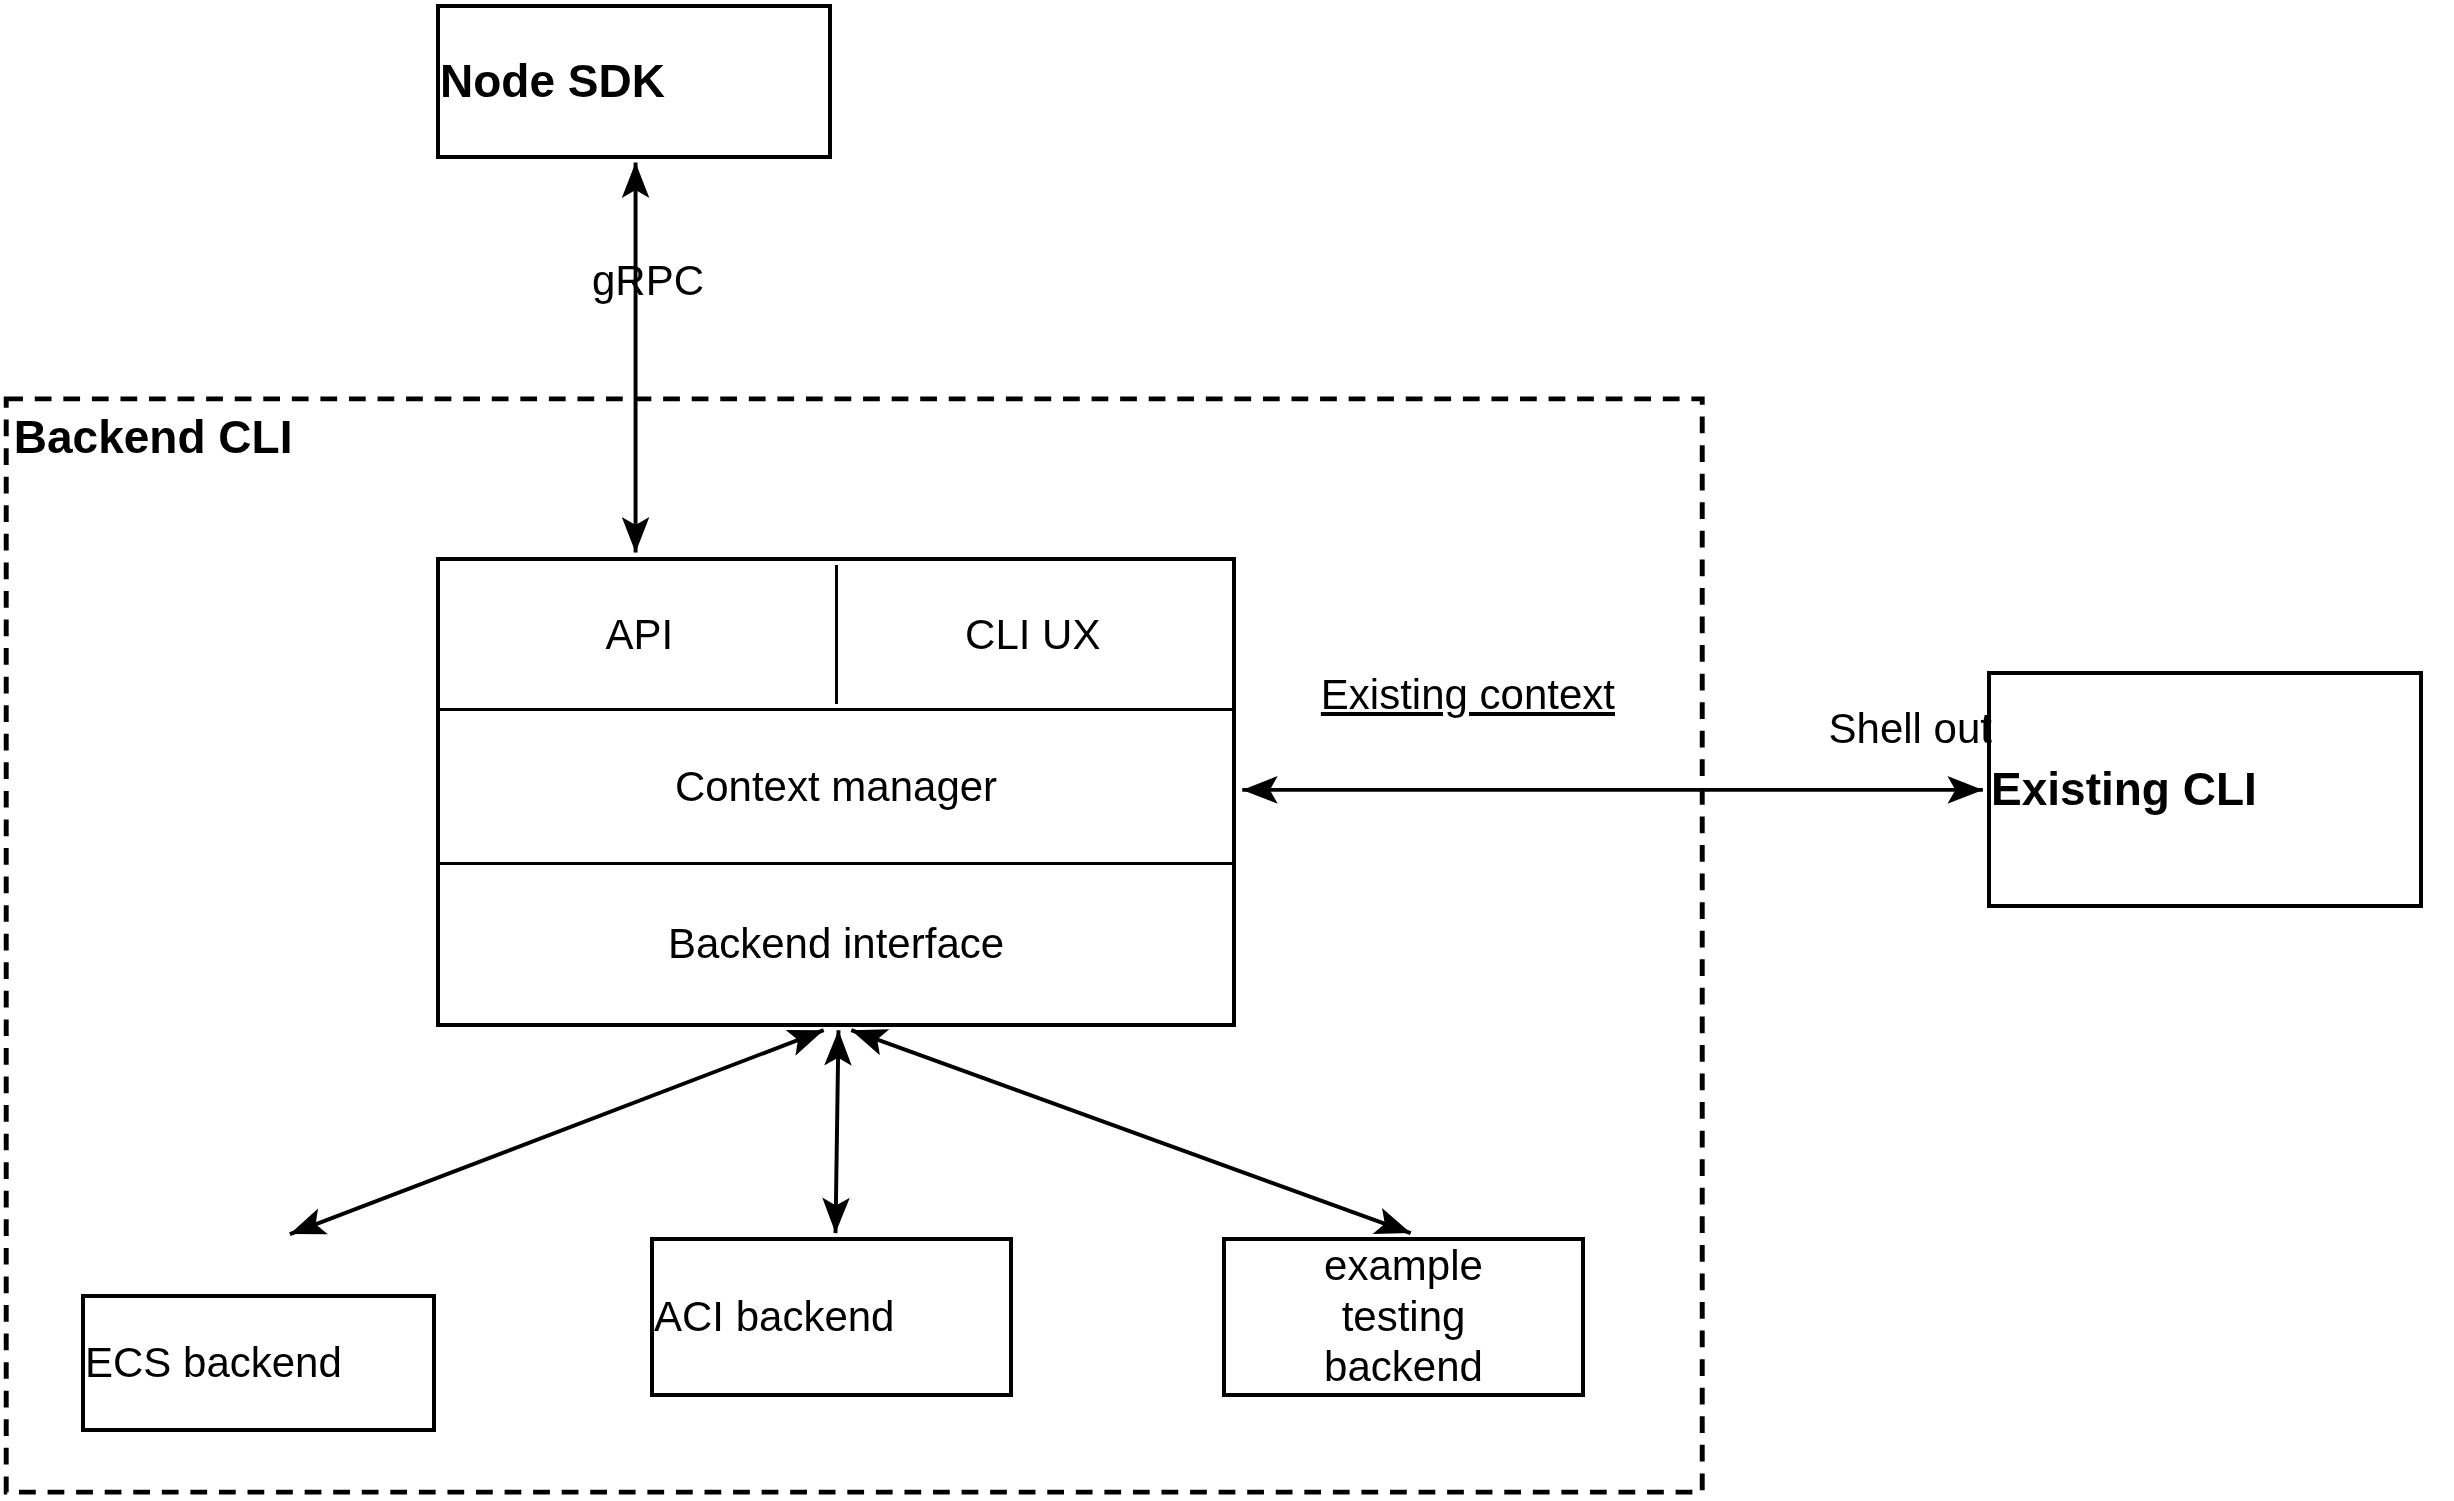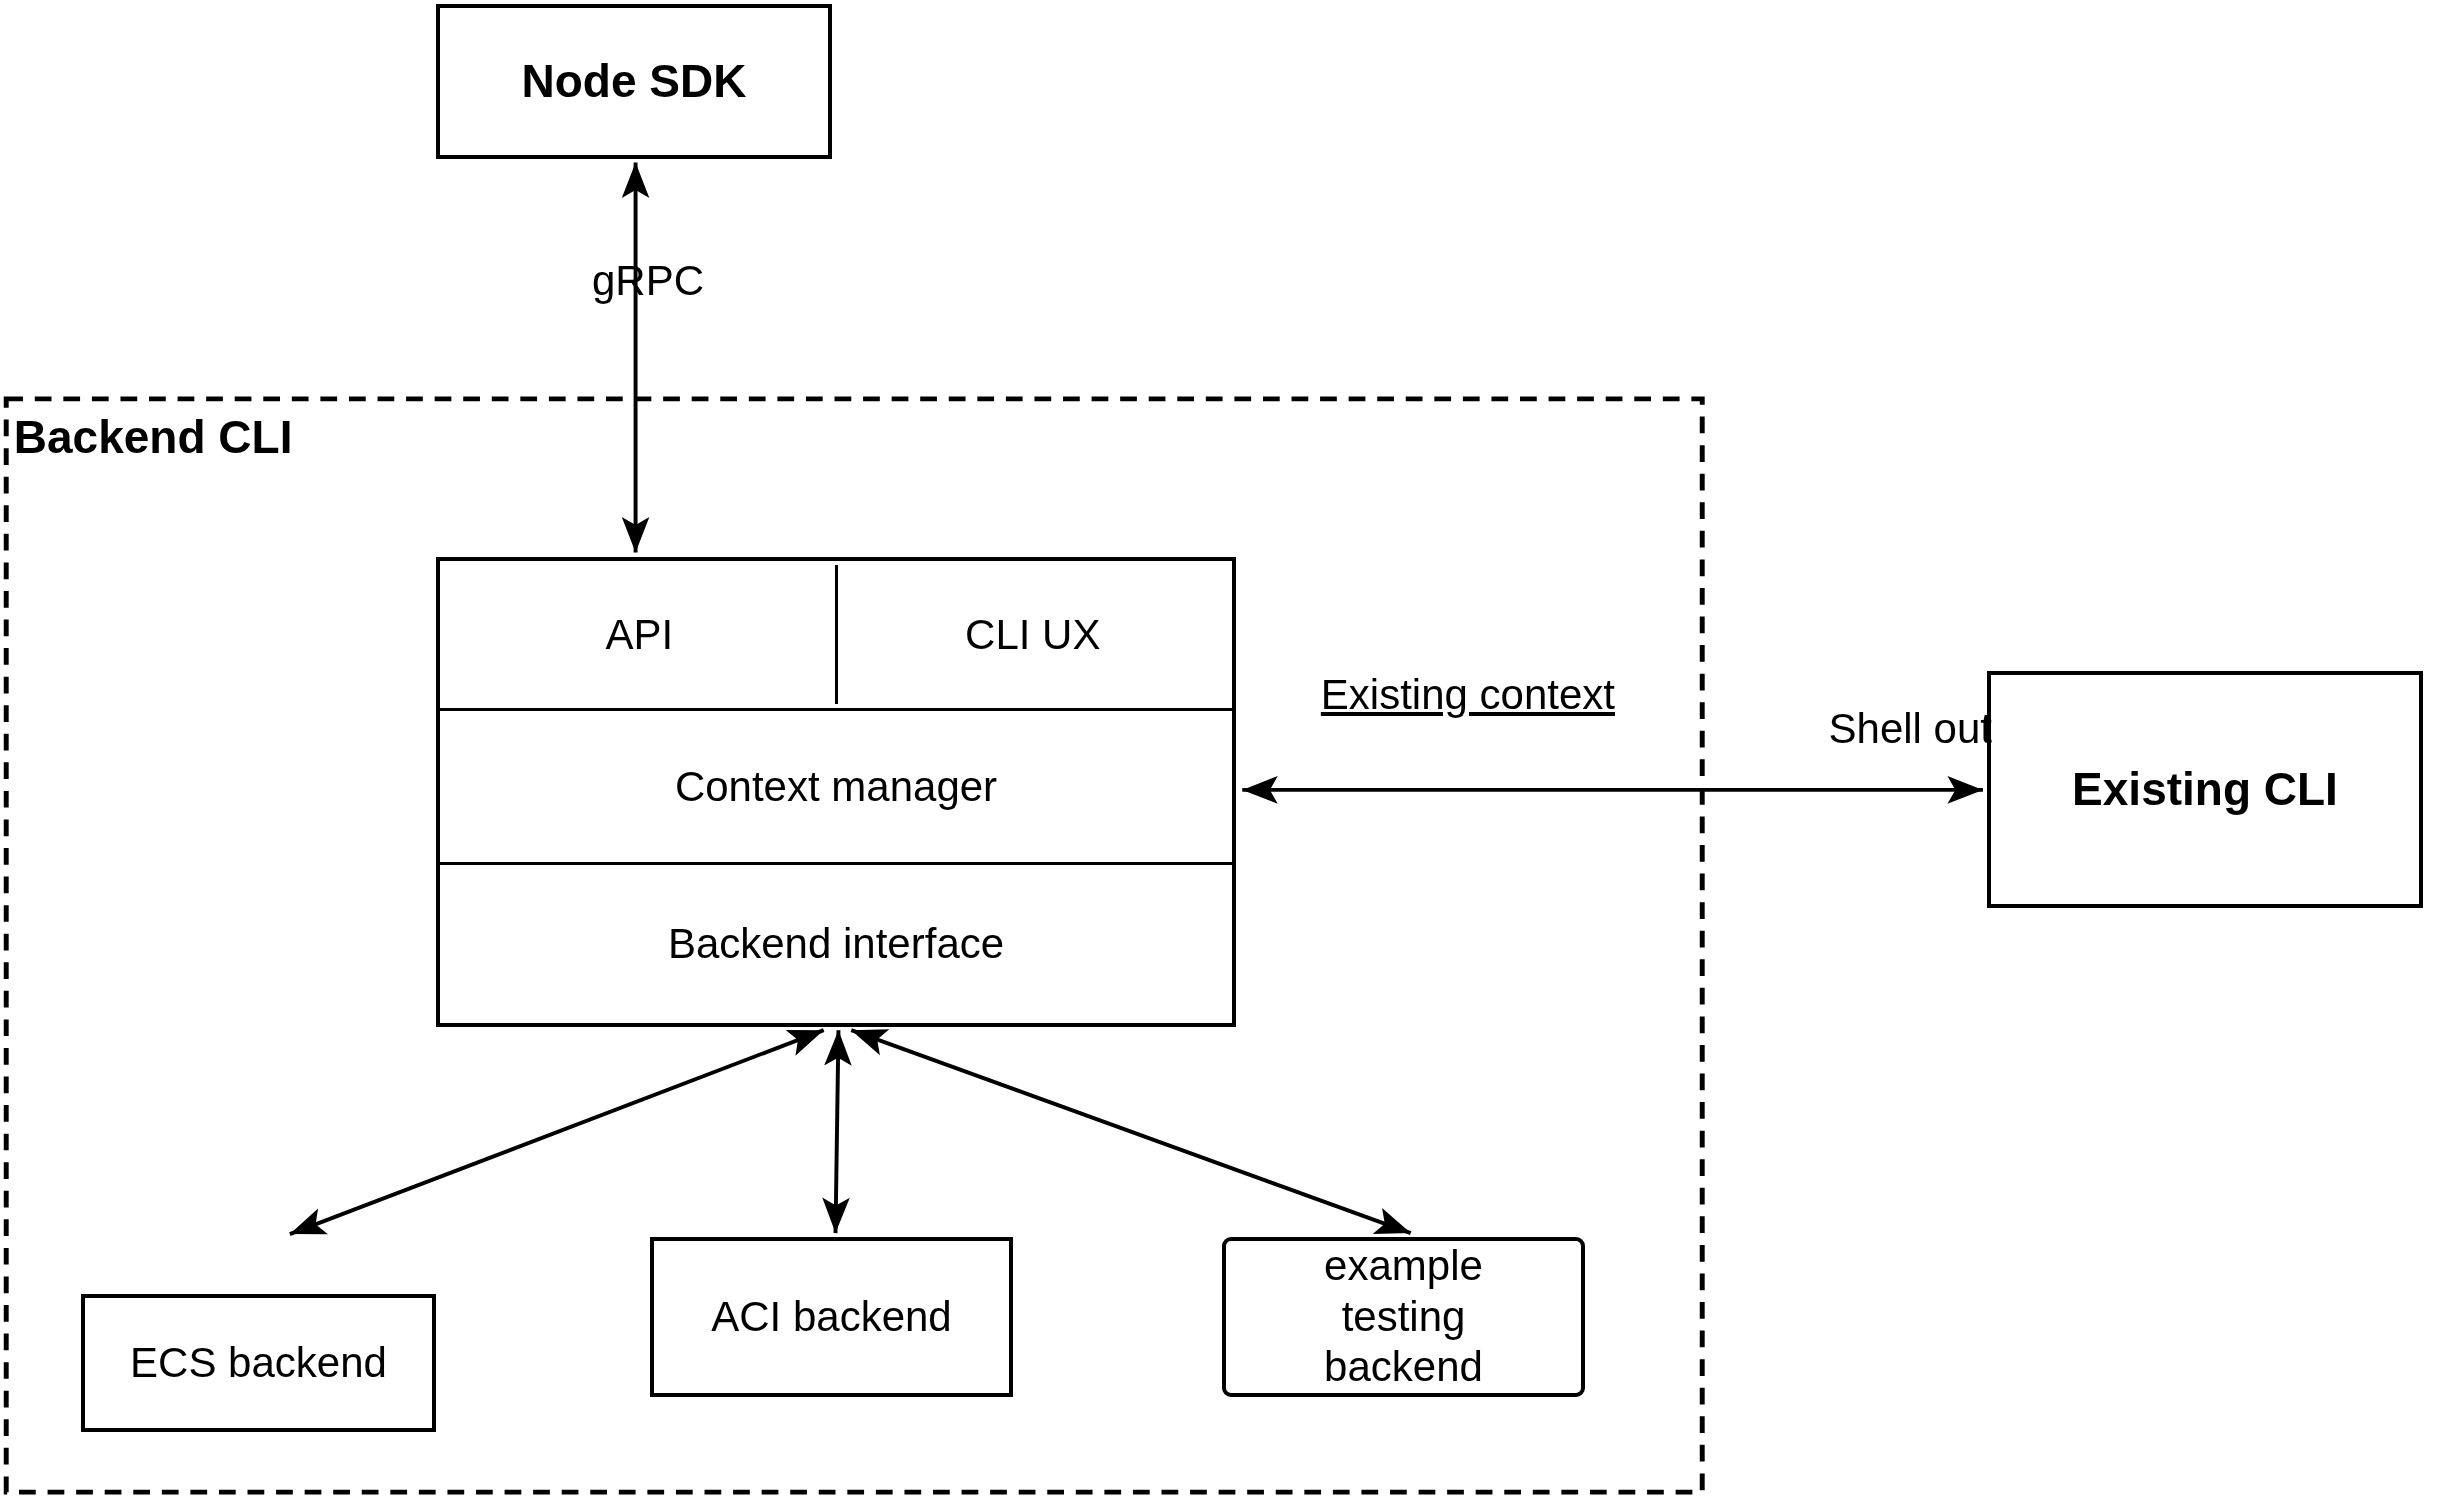--- a/index.html
+++ b/index.html
@@ -10,21 +10,21 @@
     font-family:"Liberation Sans", sans-serif;
     color:#000000;
     overflow:hidden;
   }
   
   .box{
     position:absolute;
     background:#ffffff;
     border:4.9px solid #000000;
     box-sizing:border-box;
-    display:flex;align-items:center;justify-content:center;
+    display:flex;align-items:center;justify-content:flex-start;
     text-align:center;
     font-size:42px;
     line-height:1.2;
     z-index:2;
   }
   .box.bold{font-weight:bold;font-size:46px;}
   
   .compound{
     position:absolute;
     left:436px;top:557px;width:800px;height:470px;
@@ -123,21 +123,21 @@
   </div>
 
   <div class="box" style="left:81px;top:1294px;width:355px;height:138px;">
     <span>ECS backend</span>
   </div>
 
   <div class="box" style="left:650px;top:1237px;width:363px;height:160px;">
     <span>ACI backend</span>
   </div>
 
-  <div class="box" style="left:1222px;top:1237px;width:363px;height:160px;padding:0 31px;border-radius:9px;">
+  <div class="box" style="left:1222px;top:1237px;width:363px;height:160px;padding:0 31px;">
     <span>example testing backend</span>
   </div>
 
   <div class="edge-label" id="grpc-label">gRPC</div>
   <div class="edge-label" id="existing-context-label">Existing context</div>
   <div class="edge-label" id="shell-out-label">Shell out</div>
 
 </div>
 
 

